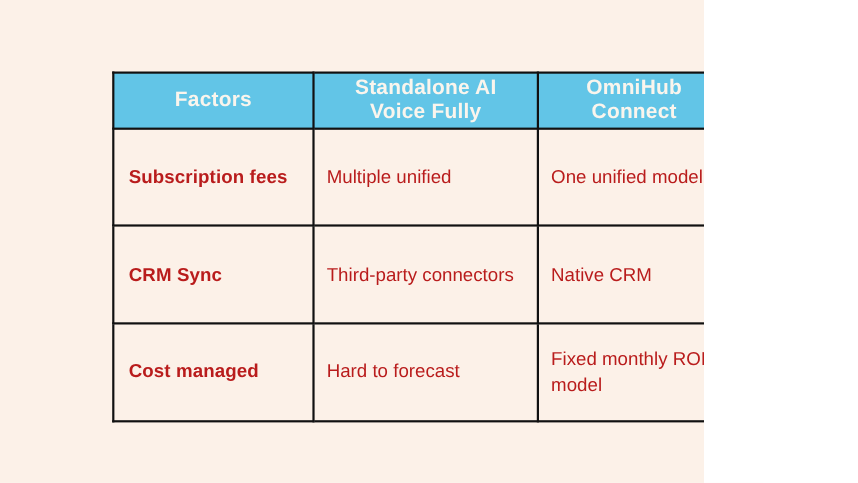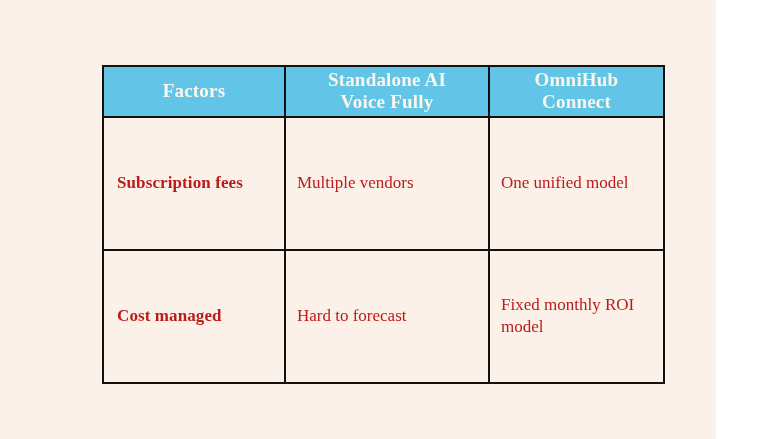--- a/index.html
+++ b/index.html
@@ -1,21 +1,21 @@
 <!DOCTYPE html>
 <html><head>
 <meta charset="utf-8">
 <style>
   html, body { margin: 0; padding: 0; }
   .canvas {
     position: relative;
-    width: 716px;
+    width: 640px;
     height: 439px;
     background: #FCF1E8;
-    font-family: Liberation Serif, serif;
+    font-family: Liberation Sans, sans-serif;
     overflow: hidden;
   }
   table.cmp {
     position: absolute;
     left: 102px;
     top: 65px;
     width: 561px;
     height: 319px;
     border-collapse: collapse;
     table-layout: fixed;
@@ -68,22 +68,27 @@
         <th>Factors</th>
         <th>Standalone AI
 Voice Fully</th>
         <th>OmniHub
 Connect</th>
       </tr>
     </thead>
     <tbody>
       <tr>
         <td class="factor-cell">Subscription fees</td>
-        <td>Multiple vendors</td>
+        <td>Multiple unified</td>
         <td>One unified model</td>
+      </tr>
+      <tr>
+        <td class="factor-cell">CRM Sync</td>
+        <td>Third-party connectors</td>
+        <td>Native CRM</td>
       </tr>
       <tr>
         <td class="factor-cell">Cost managed</td>
         <td>Hard to forecast</td>
         <td>Fixed monthly ROI model</td>
       </tr>
     </tbody>
   </table>
 </div>
 

